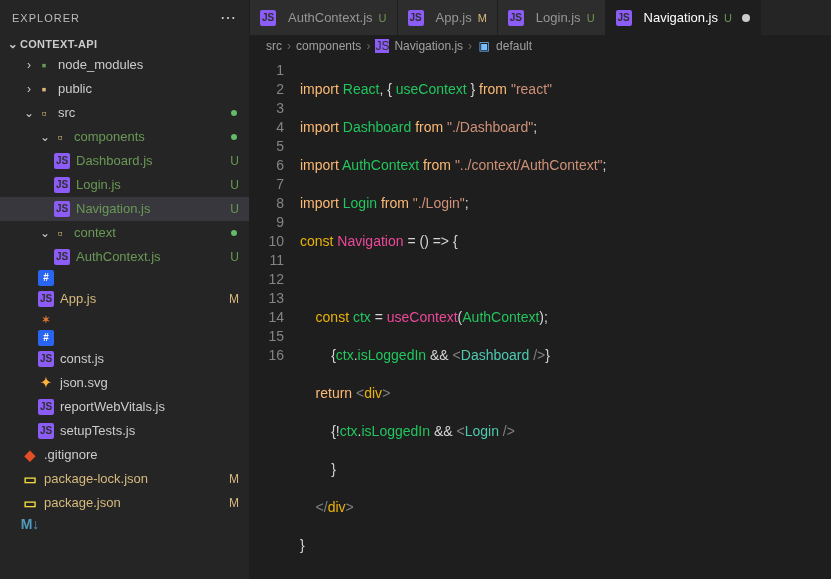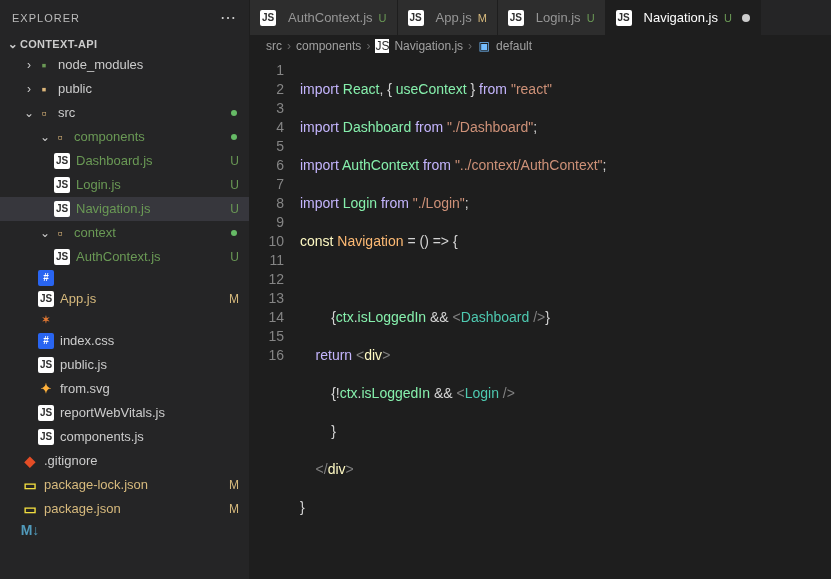--- a/index.html
+++ b/index.html
@@ -11,21 +11,21 @@
 .chevron{width:14px;display:inline-block;text-align:center;font-size:12px;color:#ccc}
 .tree{flex:1;overflow-y:auto;font-size:13px}
 .tree-item{display:flex;align-items:center;padding:1px 0 1px 8px;cursor:pointer;line-height:22px;position:relative}
 .tree-item.active{background:#37373d}
 .tree-item .label{flex:1;white-space:nowrap;overflow:hidden;text-overflow:ellipsis}
 .git-badge{position:absolute;right:10px;font-size:12px}
 .git-u{color:#6a9955}
 .git-m{color:#d7ba7d}
 .dot{width:6px;height:6px;border-radius:50%;background:#6b6;position:absolute;right:12px}
 .icon{width:16px;height:16px;margin-right:6px;display:inline-flex;align-items:center;justify-content:center;font-size:10px;font-weight:700;border-radius:2px}
-.icon-js{background:#ffffff;color:#2f2f2f}
+.icon-js{background:#8b5cf6;color:#2f2f2f}
 .icon-folder{color:#dcb67a;font-size:14px}
 .icon-folder-o{color:#dcb67a;font-size:14px}
 .icon-folder-g{color:#6a9955;font-size:14px}
 .icon-css{background:#2965f1;color:#fff}
 .icon-json{color:#f1dd3f;font-size:14px}
 .icon-md{color:#519aba;font-size:14px}
 .icon-git{color:#e44d26;font-size:14px}
 .icon-svg{color:#ffb13b;font-size:13px}
 .indent-1{padding-left:22px}
 .indent-2{padding-left:38px}
@@ -38,28 +38,28 @@
 .tab.active{background:#1e1e1e;color:#fff}
 .tab .git-u{font-size:11px}
 .tab .git-m{font-size:11px}
 .tab .unsaved{width:8px;height:8px;border-radius:50%;background:#ccc;margin-left:4px}
 .breadcrumb{display:flex;align-items:center;padding:4px 16px;font-size:12px;color:#a0a0a0;gap:5px;height:22px}
 .bc-sep{color:#666}
 .bc-icon{width:14px;height:14px;display:inline-flex;align-items:center;justify-content:center}
 .editor{display:flex;flex:1;background:#1e1e1e;font-family:Consolas,Monaco,monospace;font-size:14px;line-height:19px;overflow:auto}
 .gutter{width:50px;text-align:right;padding:4px 16px 4px 0;color:#858585;user-select:none}
 .code{flex:1;padding:4px 0;white-space:pre}
-.tk-kw{color:#c4b5fd}
-.tk-var{color:#86efac}
-.tk-fn{color:#fdba74}
+.tk-kw{color:#fdba74}
+.tk-var{color:#22c55e}
+.tk-fn{color:#ec4899}
 .tk-str{color:#ce9178}
 .tk-type{color:#4ec9b0}
 .tk-punc{color:#d4d4d4}
 .tk-op{color:#d4d4d4}
-.tk-const{color:#fef9c3}
+.tk-const{color:#eab308}
 .tk-tag{color:#808080}
 </style>
 </head>
 <body>
 
 <div class="sidebar">
   <div class="explorer-header">
     <span>EXPLORER</span>
     <span class="dots-icon">⋯</span>
   </div>
@@ -122,37 +122,36 @@
     <div class="tree-item indent-2 folder-m">
         <span class="icon icon-js">JS</span>
         <span class="label">App.js</span>
         <span class="git-badge git-m">M</span>
       </div>
     <div class="tree-item indent-2">
         <span class="icon" style="color:#e37933">✶</span>
       </div>
     <div class="tree-item indent-2">
         <span class="icon icon-css">#</span>
-        <span class="label">index.css</span>
-      </div>
-    <div class="tree-item indent-2">
-        <span class="icon icon-js">JS</span>
-        <span class="label">public.js</span>
+      </div>
+    <div class="tree-item indent-2">
+        <span class="icon icon-js">JS</span>
+        <span class="label">const.js</span>
       </div>
     <div class="tree-item indent-2">
         <span class="icon icon-svg">✦</span>
-        <span class="label">from.svg</span>
+        <span class="label">json.svg</span>
       </div>
     <div class="tree-item indent-2">
         <span class="icon icon-js">JS</span>
         <span class="label">reportWebVitals.js</span>
       </div>
     <div class="tree-item indent-2">
         <span class="icon icon-js">JS</span>
-        <span class="label">components.js</span>
+        <span class="label">setupTests.js</span>
       </div>
     <div class="tree-item indent-1">
         <span class="icon icon-git">◆</span>
         <span class="label">.gitignore</span>
       </div>
     <div class="tree-item indent-1 folder-m">
         <span class="icon icon-json">▭</span>
         <span class="label">package-lock.json</span>
         <span class="git-badge git-m">M</span>
       </div>
@@ -221,20 +220,21 @@
         <div>15</div>
         <div>16</div>
     </div>
     <div class="code">
 <div><span class="tk-kw">import</span> <span class="tk-var">React</span><span class="tk-punc">, </span><span class="tk-punc">{</span> <span class="tk-var">useContext</span> <span class="tk-punc">}</span> <span class="tk-kw">from</span> <span class="tk-str">"react"</span></div>
 <div><span class="tk-kw">import</span> <span class="tk-var">Dashboard</span> <span class="tk-kw">from</span> <span class="tk-str">"./Dashboard"</span><span class="tk-punc">;</span></div>
 <div><span class="tk-kw">import</span> <span class="tk-var">AuthContext</span> <span class="tk-kw">from</span> <span class="tk-str">"../context/AuthContext"</span><span class="tk-punc">;</span></div>
 <div><span class="tk-kw">import</span> <span class="tk-var">Login</span> <span class="tk-kw">from</span> <span class="tk-str">"./Login"</span><span class="tk-punc">;</span></div>
 <div><span class="tk-const">const</span> <span class="tk-fn">Navigation</span> <span class="tk-op">=</span> <span class="tk-punc">() =&gt; {</span></div>
 <div> </div>
+<div>    <span class="tk-const">const</span> <span class="tk-var">ctx</span><span class="tk-op"> = </span><span class="tk-fn">useContext</span><span class="tk-punc">(</span><span class="tk-var">AuthContext</span><span class="tk-punc">)</span><span class="tk-punc">;</span></div>
 <div>        <span class="tk-punc">{</span><span class="tk-var">ctx</span><span class="tk-punc">.</span><span class="tk-var">isLoggedIn</span><span class="tk-op"> &amp;&amp; </span><span class="tk-tag">&lt;</span><span class="tk-type">Dashboard</span> <span class="tk-tag">/&gt;</span><span class="tk-punc">}</span></div>
 <div>    <span class="tk-kw">return</span> <span class="tk-tag">&lt;</span><span class="tk-const">div</span><span class="tk-tag">&gt;</span></div>
 <div>        <span class="tk-punc">{</span><span class="tk-op">!</span><span class="tk-var">ctx</span><span class="tk-punc">.</span><span class="tk-var">isLoggedIn</span><span class="tk-op"> &amp;&amp; </span><span class="tk-tag">&lt;</span><span class="tk-type">Login</span> <span class="tk-tag">/&gt;</span></div>
 <div>        <span class="tk-punc">}</span></div>
 <div>    <span class="tk-tag">&lt;/</span><span class="tk-const">div</span><span class="tk-tag">&gt;</span></div>
 <div><span class="tk-punc">}</span></div>
 <div> </div>
 
 
     </div>

